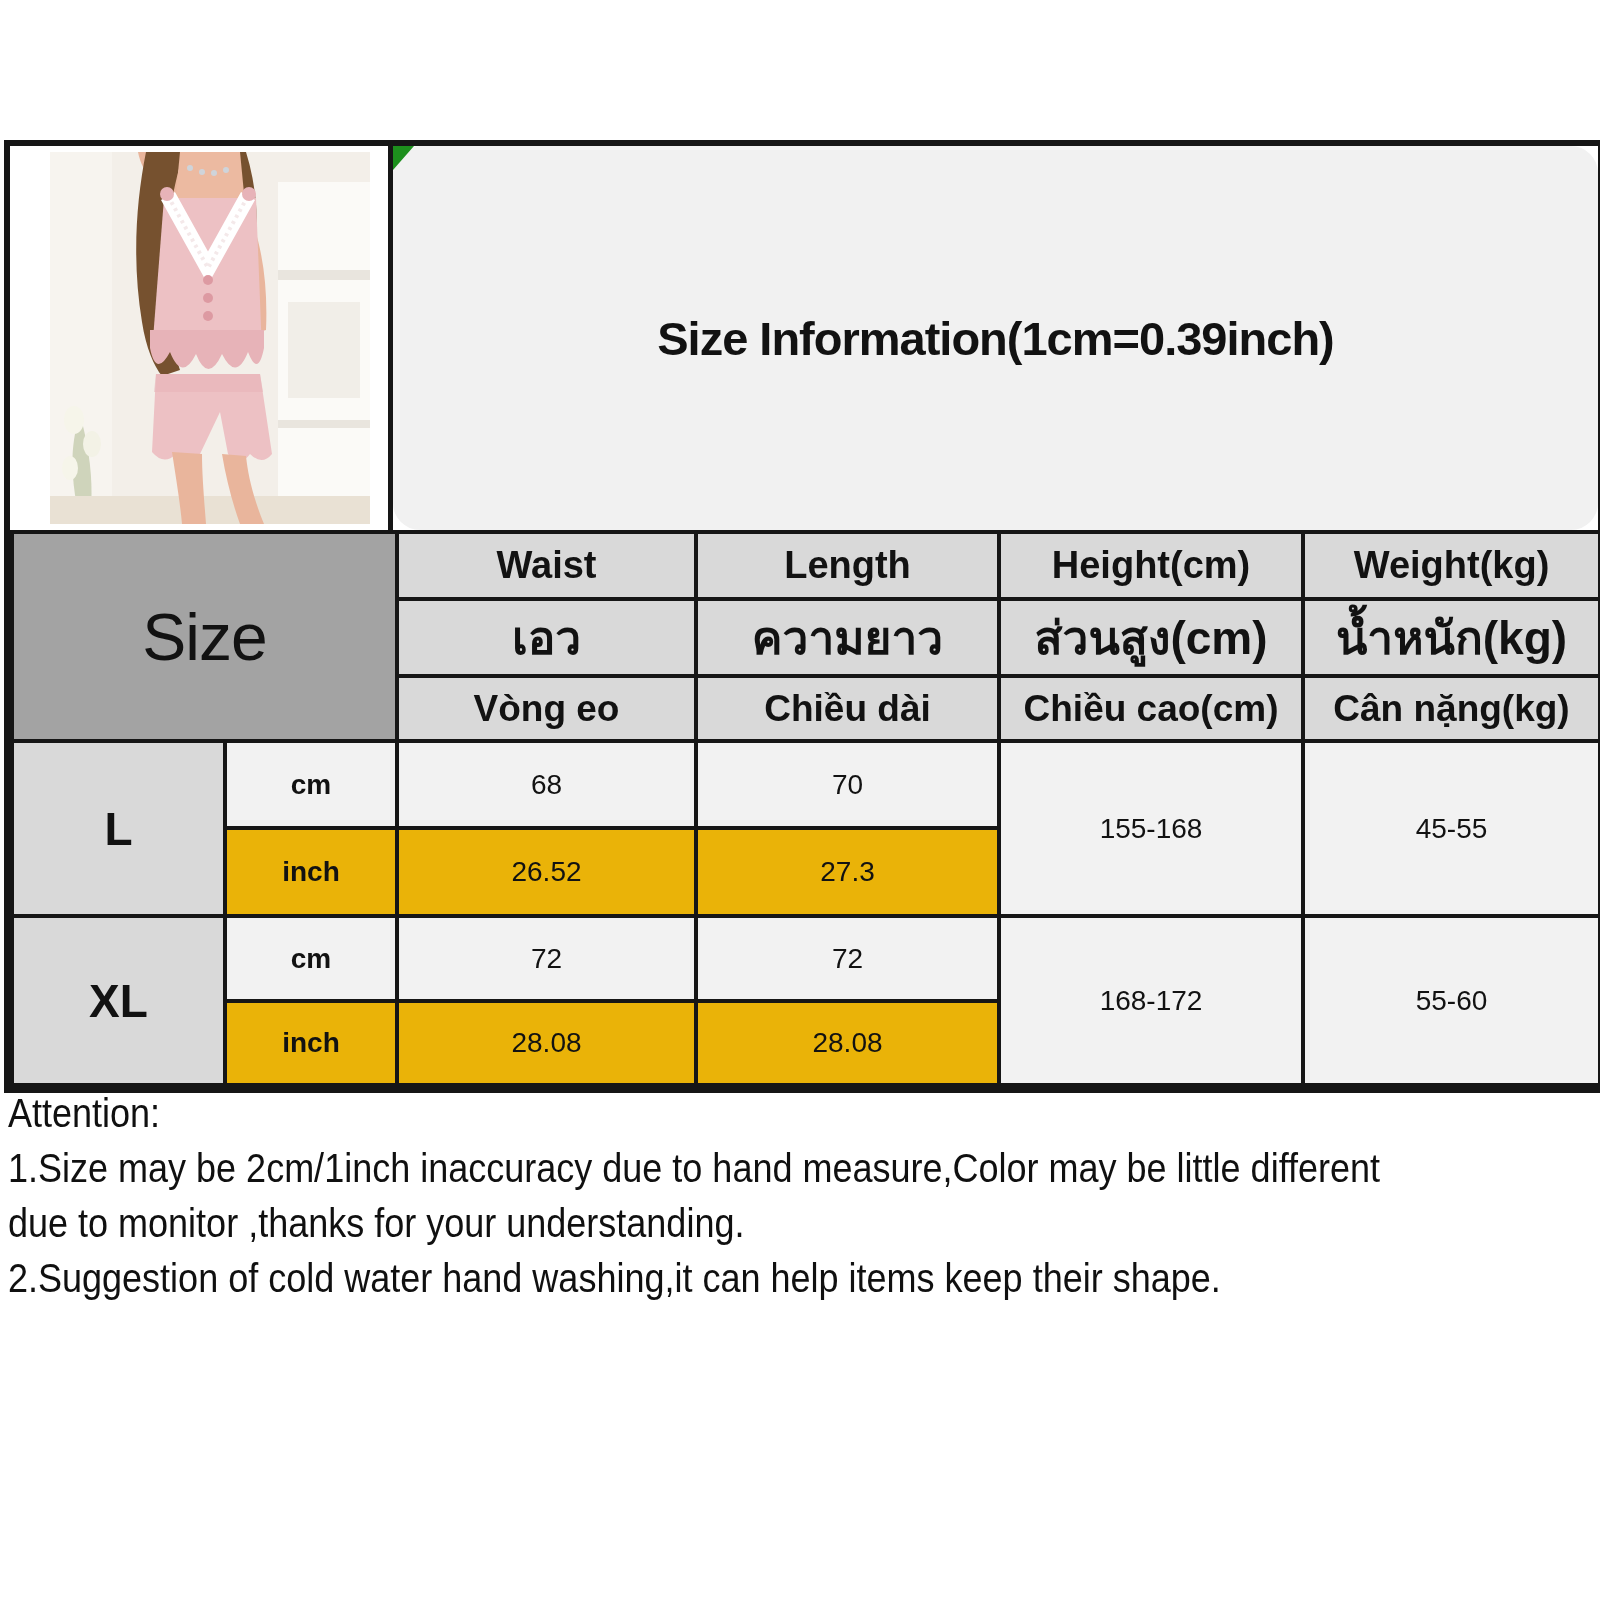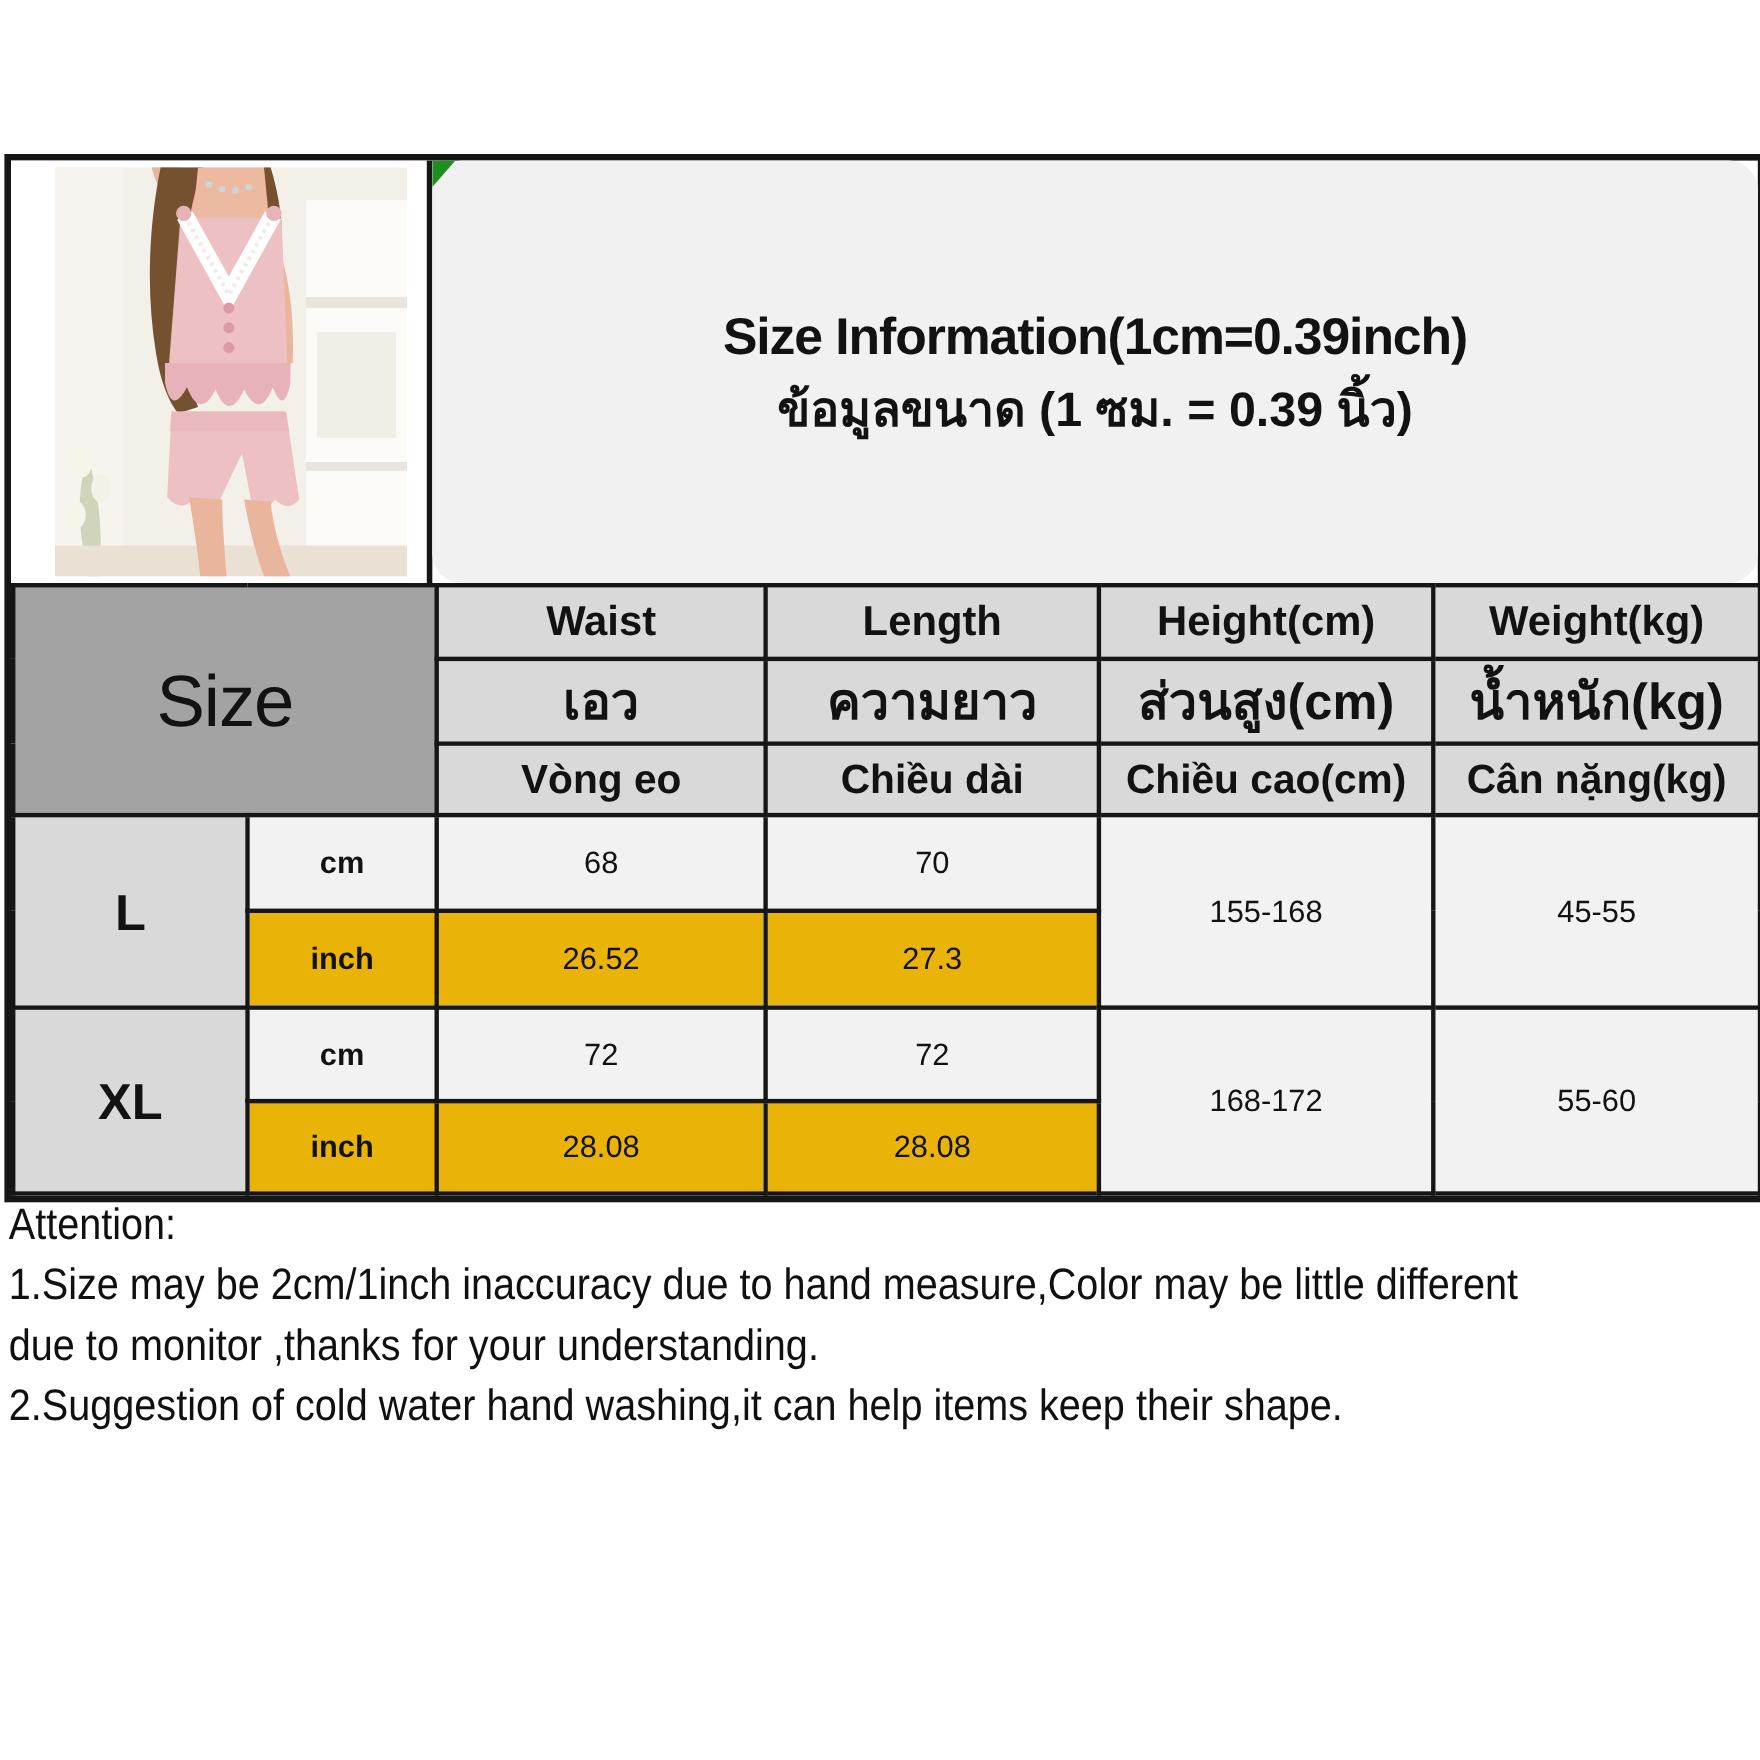--- a/index.html
+++ b/index.html
@@ -126,21 +126,20 @@
 
             <path d="M122,300 C126,326 130,350 132,372 L156,372 C154,346 152,322 152,302 Z" fill="#e9b59c"></path>
             <path d="M172,302 C176,326 182,350 190,372 L214,372 C204,348 198,324 196,304 Z" fill="#e9b59c"></path>
           </g>
         </svg>
       </div>
 
       <div class="title-cell" style="background: rgb(241, 241, 241);">
         <span class="corner-flag" style="background: rgb(29, 143, 29);"></span>
         <div class="title-line title-en">Size Information(1cm=0.39inch)</div>
-        <div class="title-line title-th">ข้อมูลขนาด (1 ซม. = 0.39 นิ้ว)</div>
       </div>
     </div>
 
     <table class="size-table">
       <colgroup>
         <col style="width:213px">
           <col style="width:172px">
           <col style="width:299px">
         <col style="width:303px">
           <col style="width:304px">

